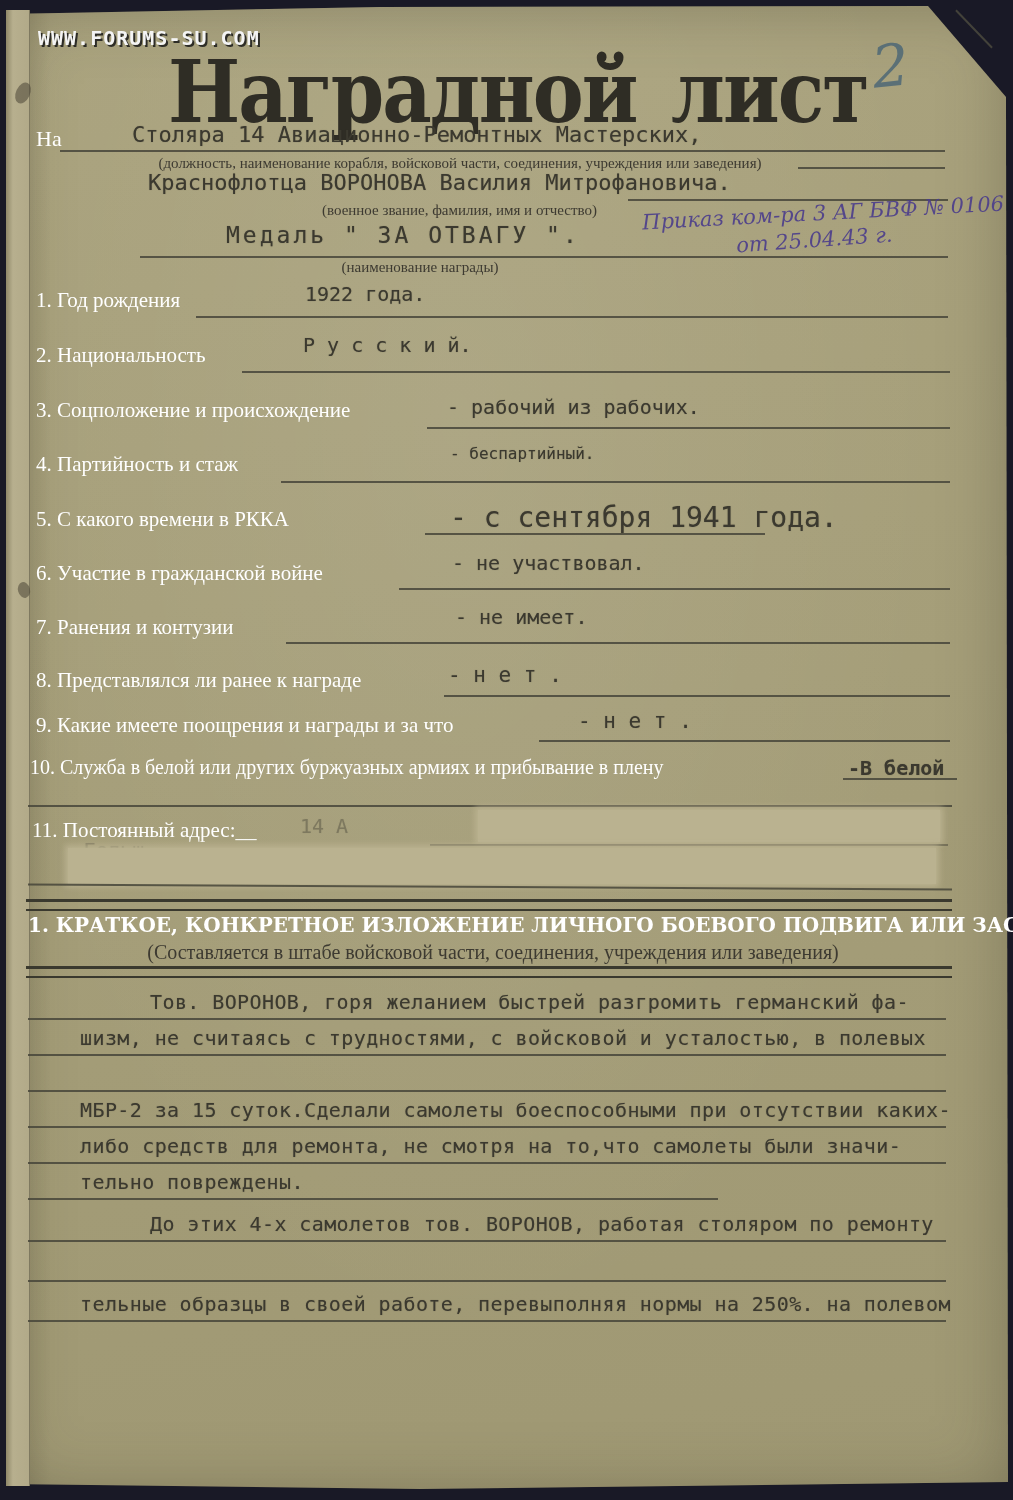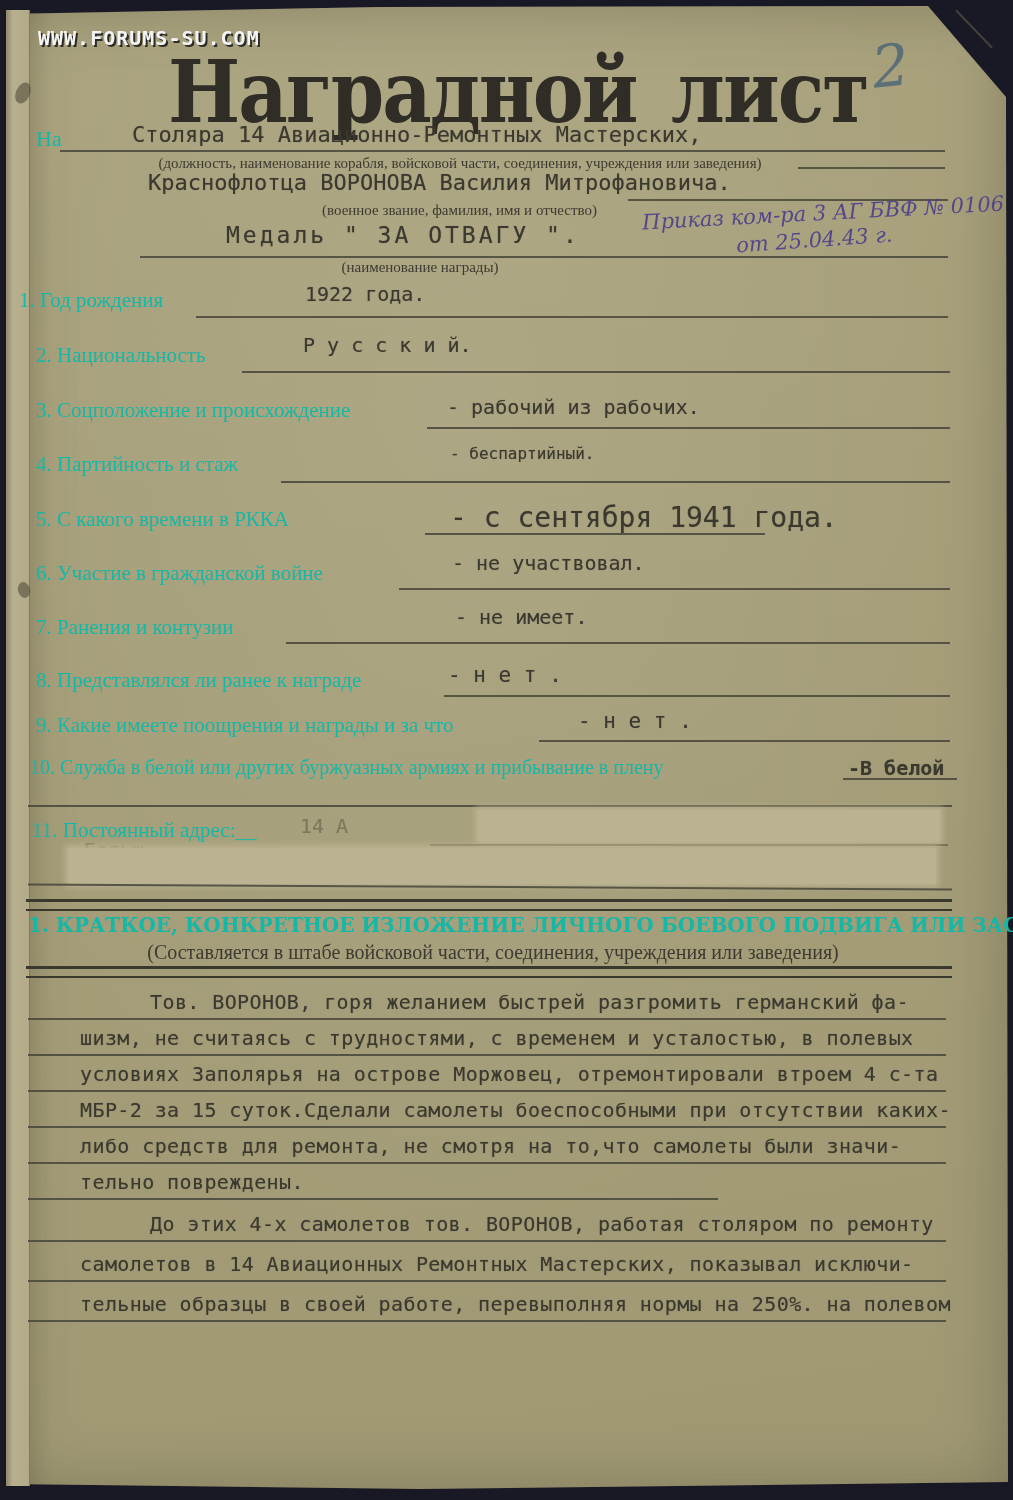--- a/index.html
+++ b/index.html
@@ -18,21 +18,21 @@
   .nub{position:absolute;background:#4a4537;border-radius:50%;}
   .crease{position:absolute;height:2px;background:#43423a;}
   .watermark{position:absolute;font-family:"DejaVu Sans Mono","Liberation Mono",monospace;
     font-weight:bold;font-size:20px;letter-spacing:1px;color:#f4f4f4;
     text-shadow:2px 2px 0 rgba(25,25,25,.85);}
   .title{position:absolute;font-family:"DejaVu Serif","Liberation Serif",serif;
     font-weight:bold;color:#2f2d25;white-space:nowrap;letter-spacing:-2px;word-spacing:10px;
     transform:scale(.98,1.1);transform-origin:left top;}
   .pagenum{position:absolute;font-family:"DejaVu Serif",serif;font-style:italic;
     color:#4e6876;transform:rotate(-6deg);opacity:.85;}
-  .label{position:absolute;font-size:21px;color:#14b8a6;white-space:nowrap;}
+  .label{position:absolute;font-size:21px;color:#ffffff;white-space:nowrap;}
   .typed{position:absolute;font-family:"DejaVu Sans Mono","Liberation Mono",monospace;
     color:#3b392f;white-space:nowrap;text-shadow:0 0 1px rgba(59,57,47,.45);}
   .hint{position:absolute;font-size:15px;color:#3d3a31;white-space:nowrap;}
   .hand{position:absolute;font-family:"DejaVu Serif",serif;font-style:italic;
     color:#4b3d8c;white-space:nowrap;opacity:.9;}
   .rule{position:absolute;height:2px;background:#47453a;opacity:.85;}
   .drule{position:absolute;height:7px;border-top:3px solid #3a392e;border-bottom:2px solid #3a392e;}
   .redact{position:absolute;background:#bab290;box-shadow:0 0 6px 3px rgba(186,178,144,.95);}
   .faint{opacity:.38;filter:blur(.7px);}
   .center{text-align:center;}
@@ -62,21 +62,21 @@
   <div class="rule" style="left:628px;top:199px;width:320px"></div>
   <div class="hint" style="left:322px;top:202px">(военное звание, фамилия, имя и отчество)</div>
 
   <div class="hand" style="left:642px;top:201px;font-size:21px;transform:rotate(-3deg)">Приказ ком-ра 3 АГ БВФ № 0106</div>
   <div class="hand" style="left:736px;top:228px;font-size:21px;transform:rotate(-4deg)">от 25.04.43 г.</div>
 
   <div class="typed" style="left:226px;top:222px;font-size:23px;letter-spacing:3px">Медаль " ЗА ОТВАГУ ".</div>
   <div class="rule" style="left:140px;top:256px;width:808px"></div>
   <div class="hint center" style="left:270px;top:259px;width:300px">(наименование награды)</div>
 
-  <div class="label" style="left:19px;top:288px">1.  Год  рождения</div>
+  <div class="label" style="left:36px;top:288px">1.  Год  рождения</div>
   <div class="typed" style="left:305px;top:282px;font-size:20px">1922 года.</div>
   <div class="rule" style="left:196px;top:316px;width:752px"></div>
 
   <div class="label" style="left:36px;top:343px">2.  Национальность</div>
   <div class="typed" style="left:303px;top:333px;font-size:20px">Р у с с к и й.</div>
   <div class="rule" style="left:242px;top:371px;width:708px"></div>
 
   <div class="label" style="left:36px;top:398px">3.  Соцположение  и  происхождение</div>
   <div class="typed" style="left:447px;top:395px;font-size:20px">- рабочий  из  рабочих.</div>
   <div class="rule" style="left:427px;top:427px;width:523px"></div>
@@ -118,30 +118,28 @@
   <div class="redact" style="left:68px;top:848px;width:868px;height:36px"></div>
   <div class="rule" style="left:28px;top:886px;width:924px;transform:rotate(.3deg)"></div>
 
   <div class="drule" style="left:26px;top:899px;width:926px"></div>
   <div class="label center" style="left:28px;top:913px;width:926px;font-size:20px;font-weight:bold;font-family:'DejaVu Serif',serif">1.  КРАТКОЕ, КОНКРЕТНОЕ ИЗЛОЖЕНИЕ ЛИЧНОГО БОЕВОГО ПОДВИГА ИЛИ ЗАСЛУГ</div>
   <div class="hint center" style="left:30px;top:941px;width:926px;font-size:20px">(Составляется в штабе войсковой части, соединения, учреждения или заведения)</div>
   <div class="drule" style="left:26px;top:966px;width:926px"></div>
 
   <div class="typed" style="left:150px;top:990px;font-size:20px;letter-spacing:.4px">Тов. ВОРОНОВ, горя желанием быстрей разгромить германский фа-</div>
   <div class="rule" style="left:28px;top:1018px;width:918px"></div>
-  <div class="typed" style="left:80px;top:1026px;font-size:20px;letter-spacing:.4px">шизм, не считаясь с трудностями, с временем и усталостью, в полевых</div>
+  <div class="typed" style="left:80px;top:1026px;font-size:20px;letter-spacing:.4px">шизм, не считаясь с трудностями, с войсковой и усталостью, в полевых</div>
   <div class="rule" style="left:28px;top:1054px;width:918px"></div>
-  <div class="typed" style="left:80px;top:1062px;font-size:20px;letter-spacing:.4px">условиях Заполярья на острове Моржовец, отремонтировали втроем 4 с-та</div>
   <div class="rule" style="left:28px;top:1090px;width:918px"></div>
   <div class="typed" style="left:80px;top:1098px;font-size:20px;letter-spacing:.4px">МБР-2 за 15 суток.Сделали самолеты боеспособными при отсутствии каких-</div>
   <div class="rule" style="left:28px;top:1126px;width:918px"></div>
   <div class="typed" style="left:80px;top:1134px;font-size:20px;letter-spacing:.4px">либо средств для ремонта, не смотря на то,что самолеты были значи-</div>
   <div class="rule" style="left:28px;top:1162px;width:918px"></div>
   <div class="typed" style="left:80px;top:1170px;font-size:20px;letter-spacing:.4px">тельно повреждены.</div>
   <div class="rule" style="left:28px;top:1198px;width:690px"></div>
   <div class="typed" style="left:150px;top:1212px;font-size:20px;letter-spacing:.4px">До этих 4-х самолетов тов. ВОРОНОВ, работая столяром по ремонту</div>
   <div class="rule" style="left:28px;top:1240px;width:918px"></div>
-  <div class="typed" style="left:80px;top:1252px;font-size:20px;letter-spacing:.4px">самолетов в 14 Авиационных Ремонтных Мастерских, показывал исключи-</div>
   <div class="rule" style="left:28px;top:1280px;width:918px"></div>
   <div class="typed" style="left:80px;top:1292px;font-size:20px;letter-spacing:.4px">тельные образцы в своей работе, перевыполняя нормы на 250%. на полевом</div>
   <div class="rule" style="left:28px;top:1320px;width:918px"></div>
 
 </div>
 
 </body></html>

